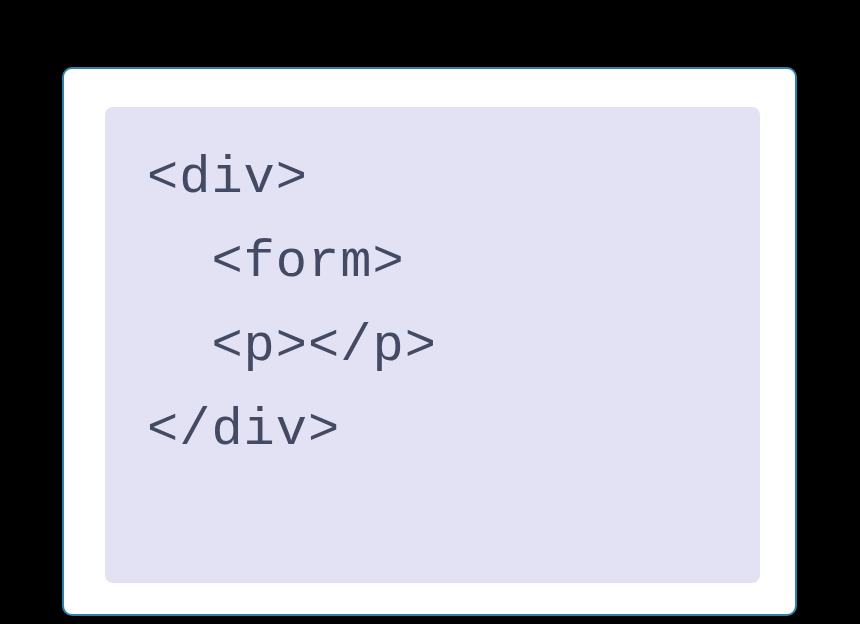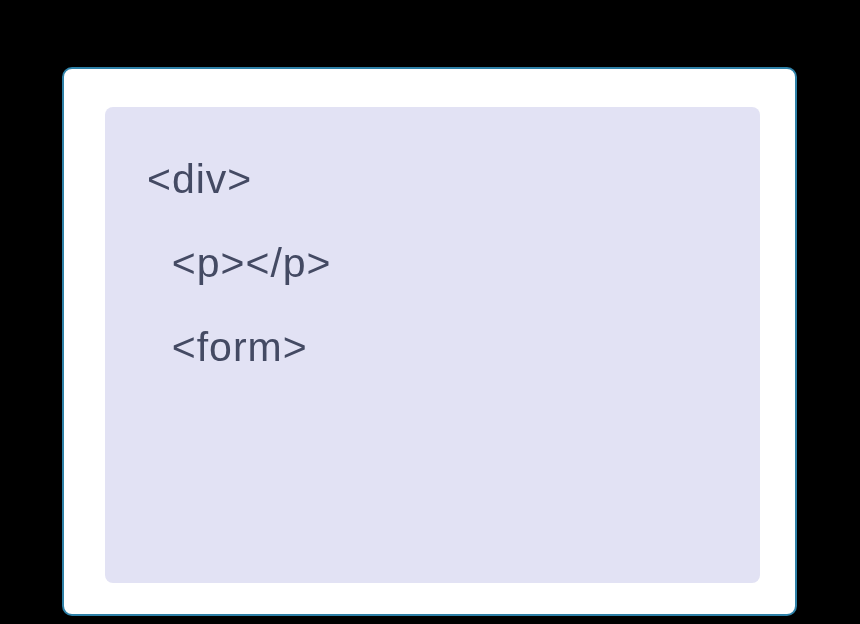--- a/index.html
+++ b/index.html
@@ -36,32 +36,33 @@
     top: 38px;
     width: 655px;
     height: 476px;
     background: #e2e2f4;
     border-radius: 8px;
     padding: 30px 20px 0 42px;
     overflow: hidden;
   }
 
   .code-line {
-    font-family: Liberation Sans, sans-serif;
-    font-size: 41px;
+    font-family: Liberation Mono, monospace;
+    font-size: 52px;
     line-height: 84px;
     letter-spacing: 1px;
     color: #444a63;
     white-space: pre;
   }
 </style>
 </head>
 <body>
 
 <div class="stage">
   <div class="card">
     <div class="code-block">
       <div class="code-line">&lt;div&gt;</div>
+      <div class="code-line">  &lt;form&gt;</div>
       <div class="code-line">  &lt;p&gt;&lt;/p&gt;</div>
-      <div class="code-line">  &lt;form&gt;</div>
+      <div class="code-line">&lt;/div&gt;</div>
     </div>
   </div>
 </div>
 
 </body></html>

